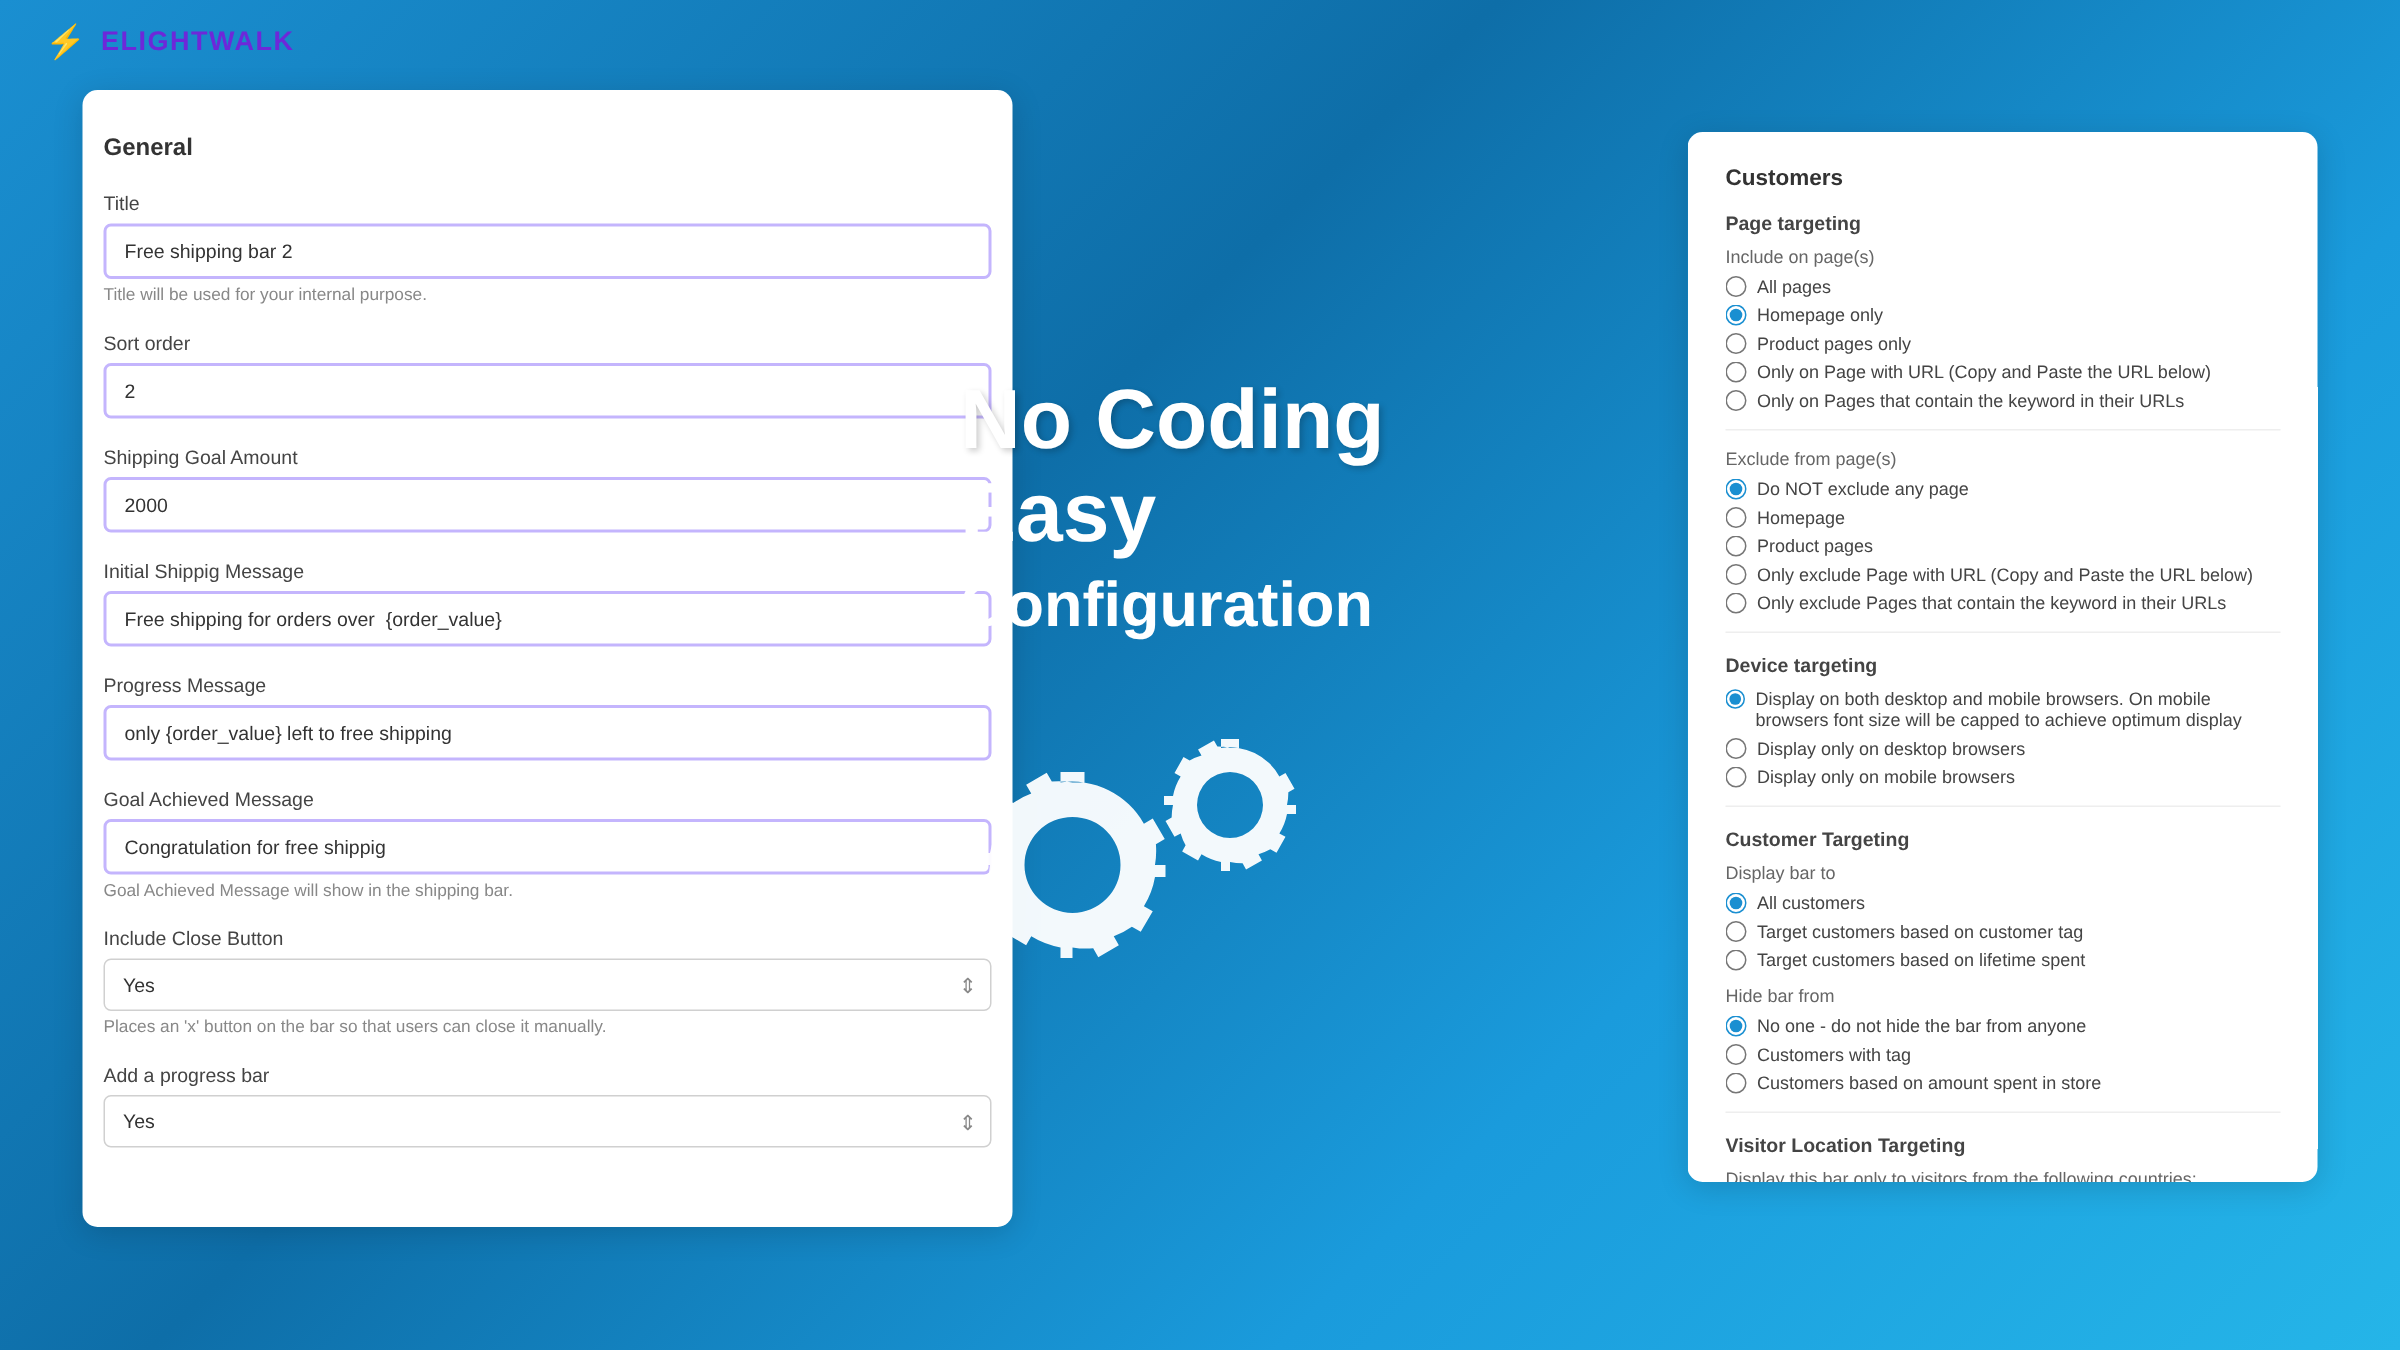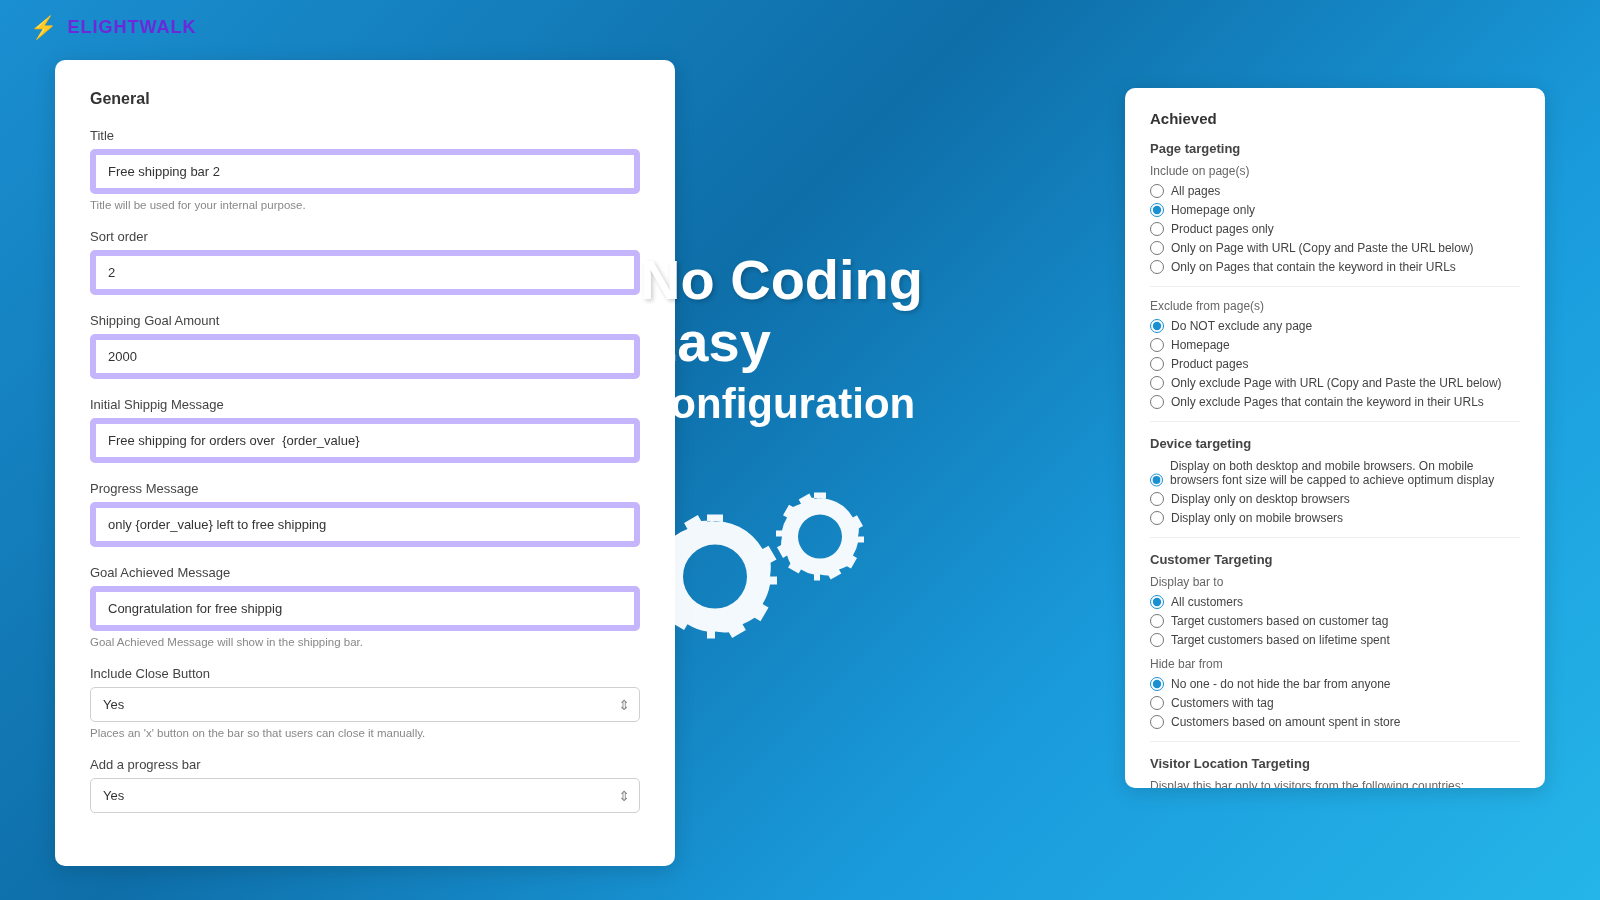--- a/index.html
+++ b/index.html
@@ -42,21 +42,21 @@
     }
 
     
     .left-panel {
       position: absolute;
       top: 60px;
       left: 55px;
       width: 620px;
       background: white;
       border-radius: 10px;
-      padding: 30px 35px 35px;
+      padding: 30px 14px 35px;
       box-shadow: 0 4px 20px rgba(0,0,0,0.15);
     }
 
     .section-title {
       font-size: 16px;
       font-weight: 600;
       color: #333;
       margin-bottom: 20px;
     }
 
@@ -67,21 +67,21 @@
     .form-label {
       font-size: 13px;
       font-weight: 500;
       color: #444;
       margin-bottom: 6px;
       display: block;
     }
 
     .form-input {
       width: 100%;
-      border: 6px solid #c4b5fd;
+      border: 2px solid #c4b5fd;
       border-radius: 5px;
       padding: 9px 12px;
       font-size: 13px;
       color: #333;
       background: white;
       outline: none;
     }
 
     .form-hint {
       font-size: 11.5px;
@@ -201,21 +201,21 @@
 
     .radio-group {
       display: flex;
       flex-direction: column;
       gap: 5px;
       margin-bottom: 4px;
     }
 
     .radio-item {
       display: flex;
-      align-items: flex-end;
+      align-items: flex-start;
       gap: 7px;
       font-size: 12px;
       color: #444;
       cursor: pointer;
     }
 
     .radio-input {
       width: 14px;
       height: 14px;
       accent-color: #1a8fd1;
@@ -363,21 +363,21 @@
           A 38 38 0 0 1 0 -38
           Z
           M 0 -22 A 22 22 0 1 0 0 22 A 22 22 0 1 0 0 -22 Z
         "></path>
       </g>
     </svg>
   </div>
 </div>
 
 <div class="right-panel">
-  <div class="targeting-title">Achieved</div>
+  <div class="targeting-title">Customers</div>
 
   <div class="sub-section-title">Page targeting</div>
   <div class="sub-label">Include on page(s)</div>
   <div class="radio-group">
     <label class="radio-item">
       <input type="radio" class="radio-input" name="include" style="">
       <span>All pages</span>
     </label>
     <label class="radio-item">
       <input type="radio" class="radio-input" name="include" checked="" style="">

